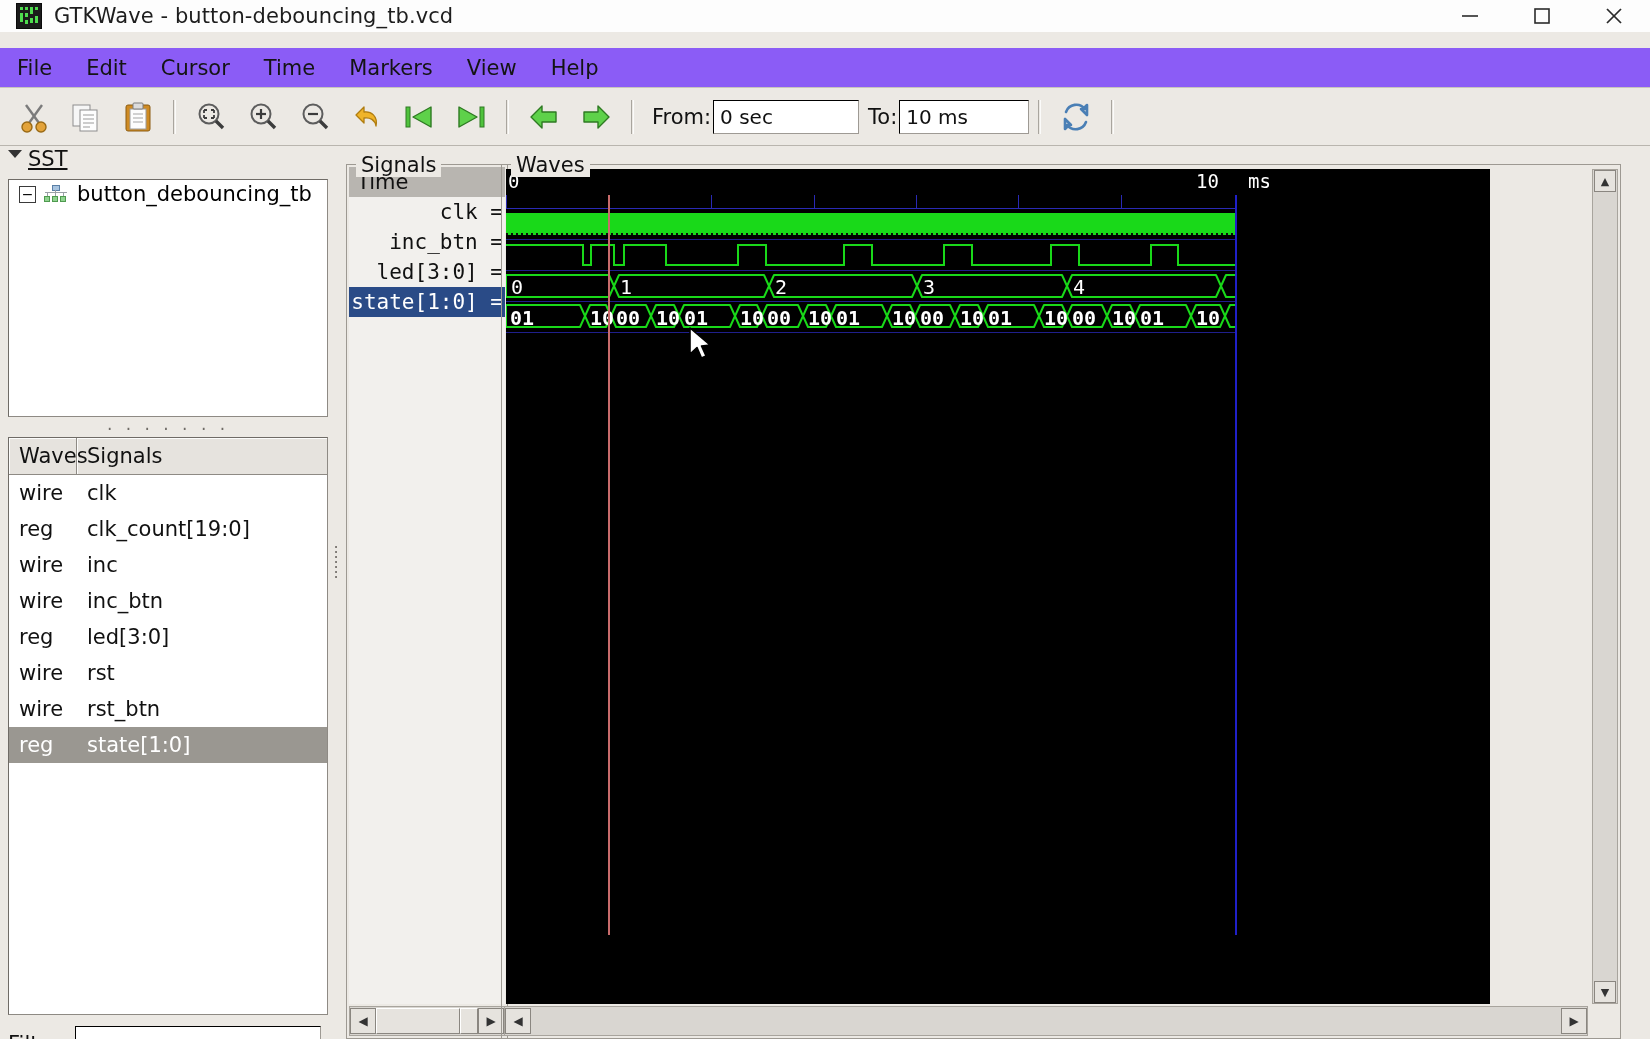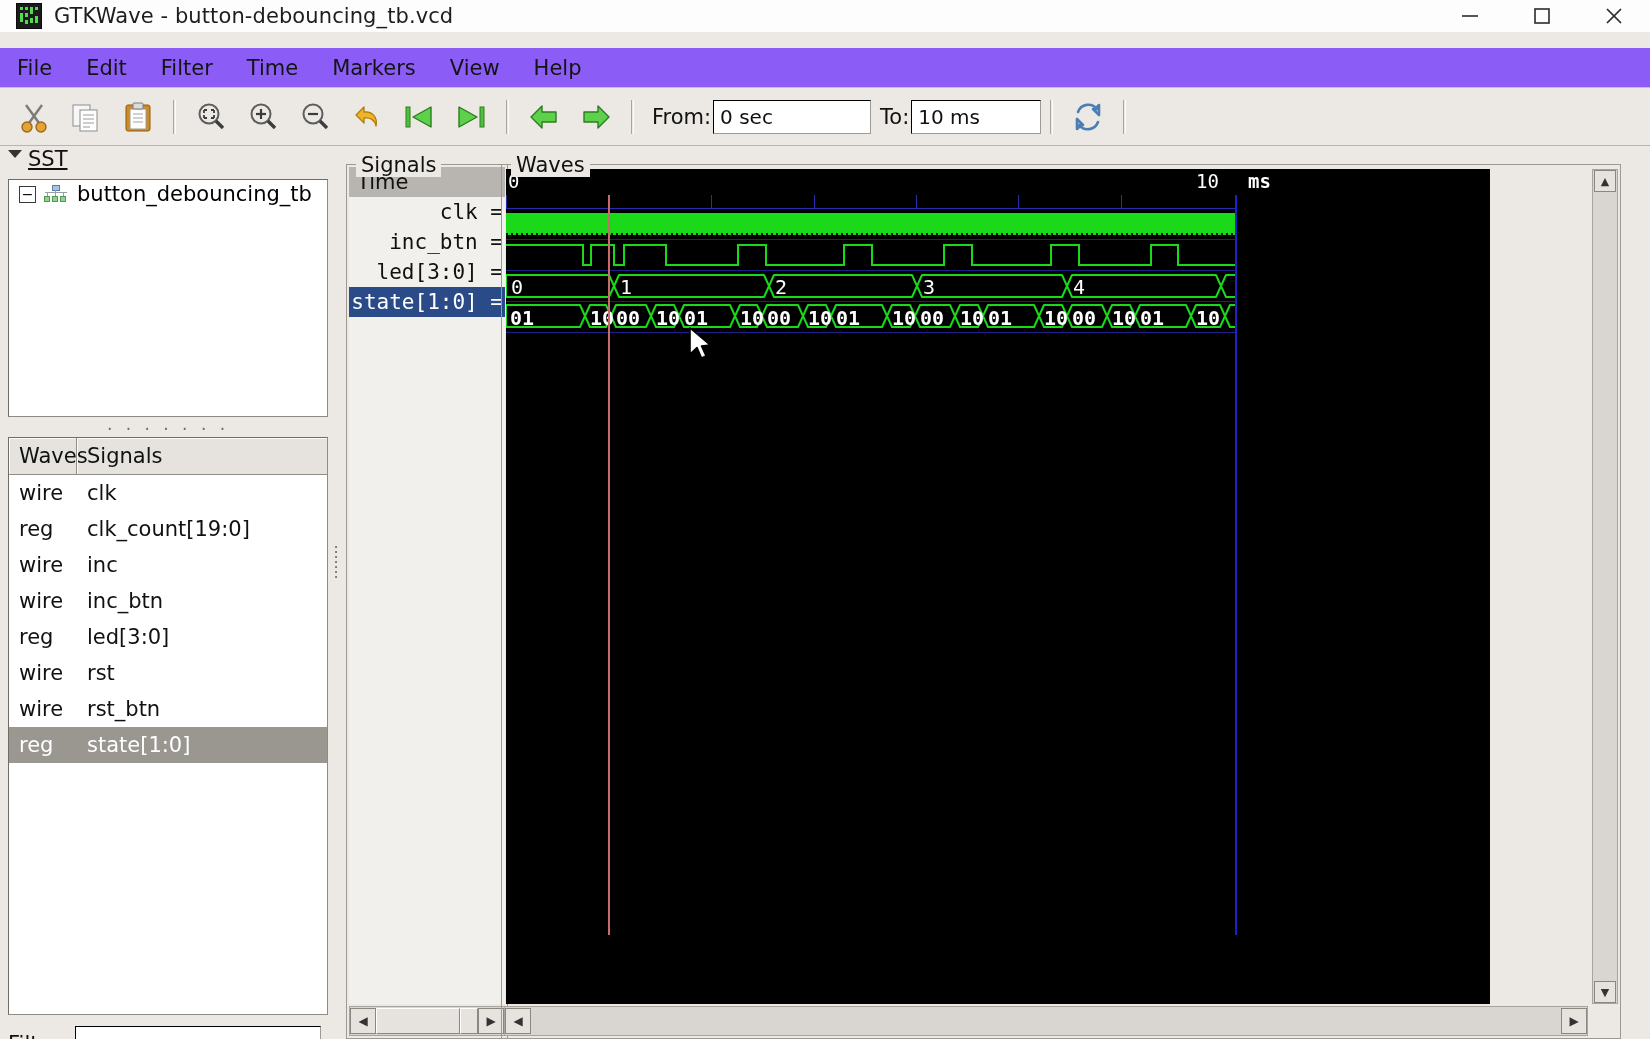--- a/index.html
+++ b/index.html
@@ -49,21 +49,21 @@
   .tb-btn{ width:52px; height:48px; display:flex; align-items:center; justify-content:center; }
   .tb-sep{ width:3px; height:34px; border-left:1px solid #a9a59e; border-right:1px solid #fbfbfa;
            margin:0 9px; }
   .tb-label{ font-size:21px; color:#111; margin-left:9px; margin-right:2px; }
   .tb-input{
     height:34px; background:#fff; border:1px solid #000;
     border-right-color:#9e9a94; border-bottom-color:#9e9a94;
     font-family:"DejaVu Sans","Liberation Sans",sans-serif; font-size:20px;
     padding:0 6px; color:#111; outline:none;
   }
-  #from-input{ width:158px; }
+  #from-input{ width:146px; }
   #to-input{ width:130px; }
   .tb-status{ font-size:21px; color:#111; margin-left:10px; white-space:nowrap; }
 
   
   .pane-sst{ position:absolute; left:0; top:147px; width:336px; height:892px; background:#ece9e4; }
   .sst-header{ display:flex; align-items:flex-start; height:30px; padding-left:8px; gap:6px; }
   .tri{ width:0;height:0;border-left:7px solid transparent;border-right:7px solid transparent;
         border-top:8px solid #333; margin-top:3px; }
   .sst-title{ font-size:21px; color:#111; }
   .sst-title u{ text-decoration:underline; }
@@ -153,21 +153,21 @@
     background:#d9d6d1; border:1px solid #a8a49d; display:flex; flex-direction:column; align-items:center;
   }
   .vs-arrow{ width:22px; height:22px; background:#e6e3de; border:1px solid #8a8680;
              display:flex; align-items:center; justify-content:center; font-size:11px; color:#333; flex:none; }
   .vs-track{ flex:1; width:22px; }
 
   .ruler{ position:absolute; left:0; top:0; width:100%; height:26px; color:#fff;
           font-family:"DejaVu Sans Mono","Liberation Mono",monospace; font-size:19px; }
   .ruler .t0{ position:absolute; left:2px; top:1px; }
   .ruler .t10{ position:absolute; left:690px; top:1px; }
-  .ruler .tunit{ position:absolute; left:742px; top:1px;font-weight:bold; }
+  .ruler .tunit{ position:absolute; left:742px; top:1px; }
   .tickbar{ position:absolute; left:0; top:26px; width:731px; height:14px;
             border-bottom:1px solid #2a2ab5; }
   .tickbar i{ position:absolute; top:0; width:1px; height:14px; background:#2a2ab5; }
 
   .wrow{ position:absolute; left:0; width:731px; height:30px; }
   .sigsep{ position:absolute; left:0; width:731px; height:1px; background:#1f1f8c; }
   .clkfill{ position:absolute; left:0; top:4px; width:731px; height:22px; background:#19d919; }
   .clkfill::after{ content:""; position:absolute; left:0; bottom:0; width:100%; height:2px;
      background:repeating-linear-gradient(to right,#0a0a0a 0 2px,#19d919 2px 5px); }
   .clkfill::before{ content:""; position:absolute; left:0; top:0; width:100%; height:1px;
@@ -219,21 +219,21 @@
             <line x1="5" y1="5" x2="19" y2="19" stroke="#2b2b2b" stroke-width="1.7"></line>
             <line x1="19" y1="5" x2="5" y2="19" stroke="#2b2b2b" stroke-width="1.7"></line>
           </svg>
       </div>
     </div>
   </div>
 
   <div class="menubar">
     <div class="menu-item">File</div>
     <div class="menu-item">Edit</div>
-    <div class="menu-item">Filter</div>
+    <div class="menu-item">Cursor</div>
     <div class="menu-item">Time</div>
     <div class="menu-item">Markers</div>
     <div class="menu-item">View</div>
     <div class="menu-item">Help</div>
   </div>
 
   <div class="toolbar">
 
     <div class="tb-btn">
       <svg width="34" height="34" viewBox="0 0 34 34">

